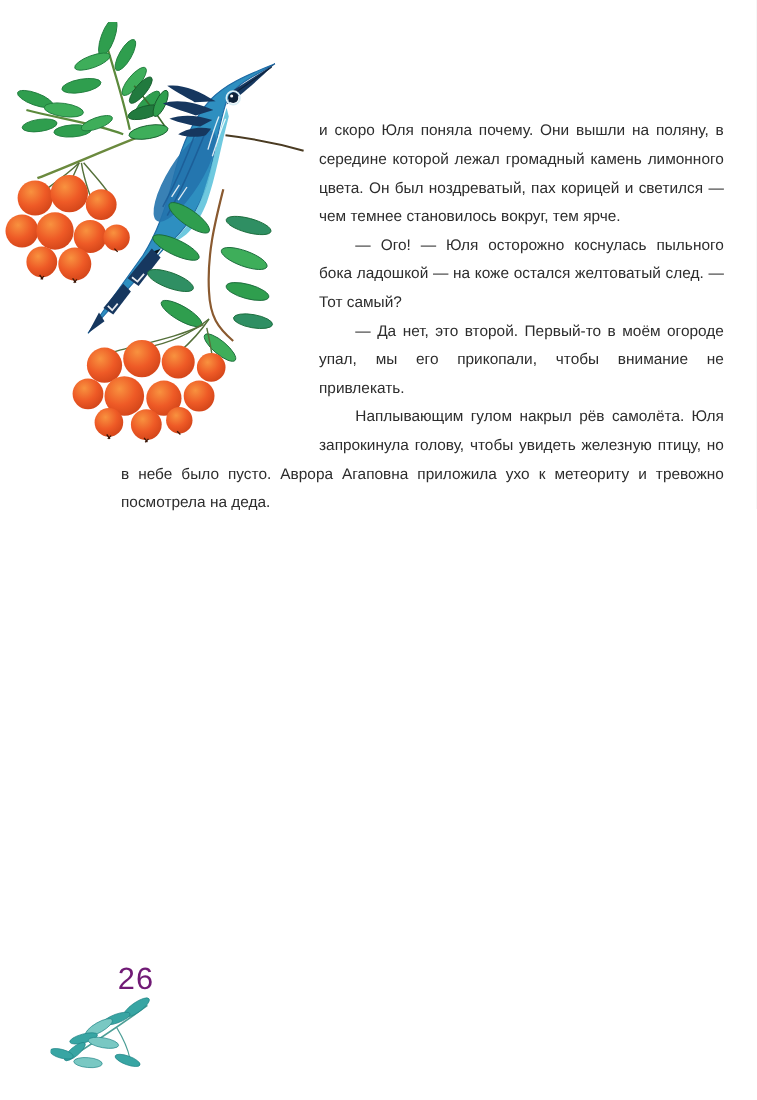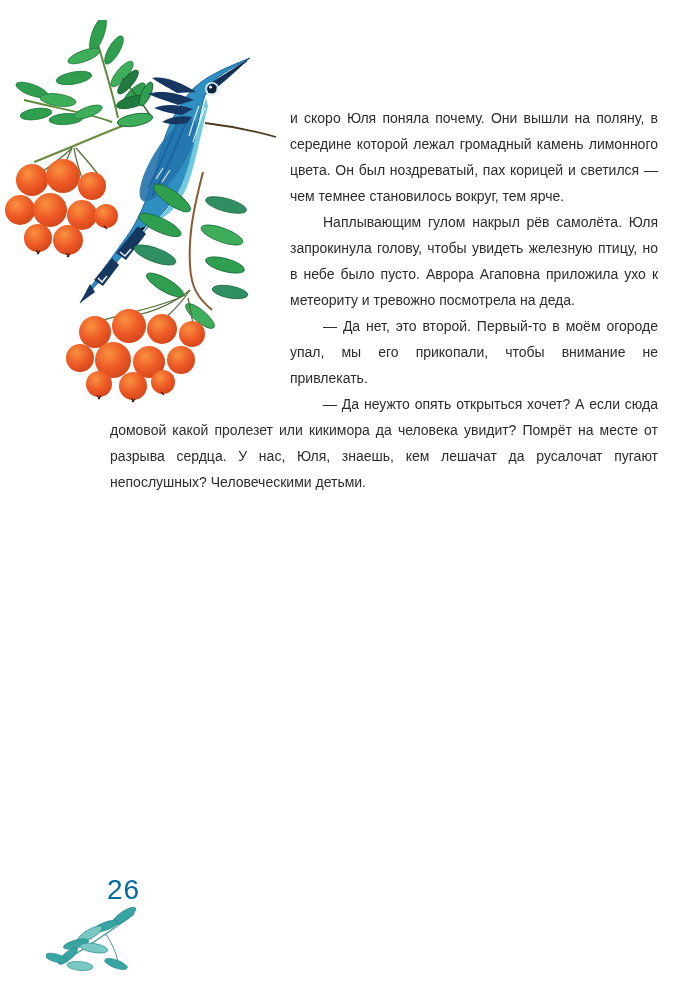--- a/index.html
+++ b/index.html
@@ -210,26 +210,26 @@
         <path d="M131,378 l3,4 M132,382 l3,-3"></path>
         <path d="M161,372 l3,3"></path>
       </g>
     </g>
   </svg>
 
   <div class="story" style="color: rgb(44, 44, 44);">
     <div class="illu-spacer"></div>
 
   <p class="para">и скоро Юля поняла почему. Они вышли на поляну, в середине ко­торой лежал громадный камень лимонного цвета. Он был ноздре­ватый, пах корицей и светился — чем темнее становилось вокруг, тем ярче.</p>
+      <p class="para ind">— Ого! — Юля осторожно кос­нулась пыльного бока ладошкой — на коже остался желтоватый след. — Тот самый?</p>
+      <p class="para ind">— Да нет, это второй. Первый-то в моём огороде упал, мы его прикопали, чтобы внима­ние не привлекать.</p>
       <p class="para ind">Наплывающим гулом накрыл рёв самолёта. Юля за­прокинула голову, чтобы увидеть железную птицу, но в небе было пусто. Аврора Агаповна приложила ухо к метеориту и тревожно посмотрела на деда.</p>
-      <p class="para ind">— Да нет, это второй. Первый-то в моём огороде упал, мы его прикопали, чтобы внима­ние не привлекать.</p>
-      <p class="para ind">— Да неужто опять открыться хочет? А если сюда домовой какой пролезет или кикимора да человека уви­дит? Помрёт на месте от разрыва сердца. У нас, Юля, знаешь, кем лешачат да русалочат пугают непослушных? Человеческими детьми.</p>
     </div>
 
-  <div class="page-number" style="color: #0369a1;">26</div>
+  <div class="page-number" style="color: #701a75;">26</div>
 
   <svg class="leaf-decoration" viewBox="0 0 95 78" xmlns="http://www.w3.org/2000/svg">
     <g stroke="var(--deco-dark)" stroke-width="0.6">
       <path d="M14,64 C36,50 58,36 88,14" stroke="#4c9e96" stroke-width="1.5" fill="none"></path>
       <path d="M60,34 C66,44 70,52 72,62" stroke="#4c9e96" stroke-width="1" fill="none"></path>
       <ellipse cx="78" cy="16" rx="14" ry="4.5" transform="rotate(-35 78 16)" fill="var(--deco-teal)"></ellipse>
       <ellipse cx="60" cy="26" rx="13" ry="4" transform="rotate(-20 60 26)" fill="var(--deco-teal)"></ellipse>
       <ellipse cx="44" cy="34" rx="14" ry="4.5" transform="rotate(-30 44 34)" fill="var(--deco-light)"></ellipse>
       <ellipse cx="30" cy="44" rx="13" ry="4" transform="rotate(-15 30 44)" fill="var(--deco-teal)"></ellipse>
       <ellipse cx="48" cy="48" rx="14" ry="4.5" transform="rotate(10 48 48)" fill="var(--deco-light)"></ellipse>

